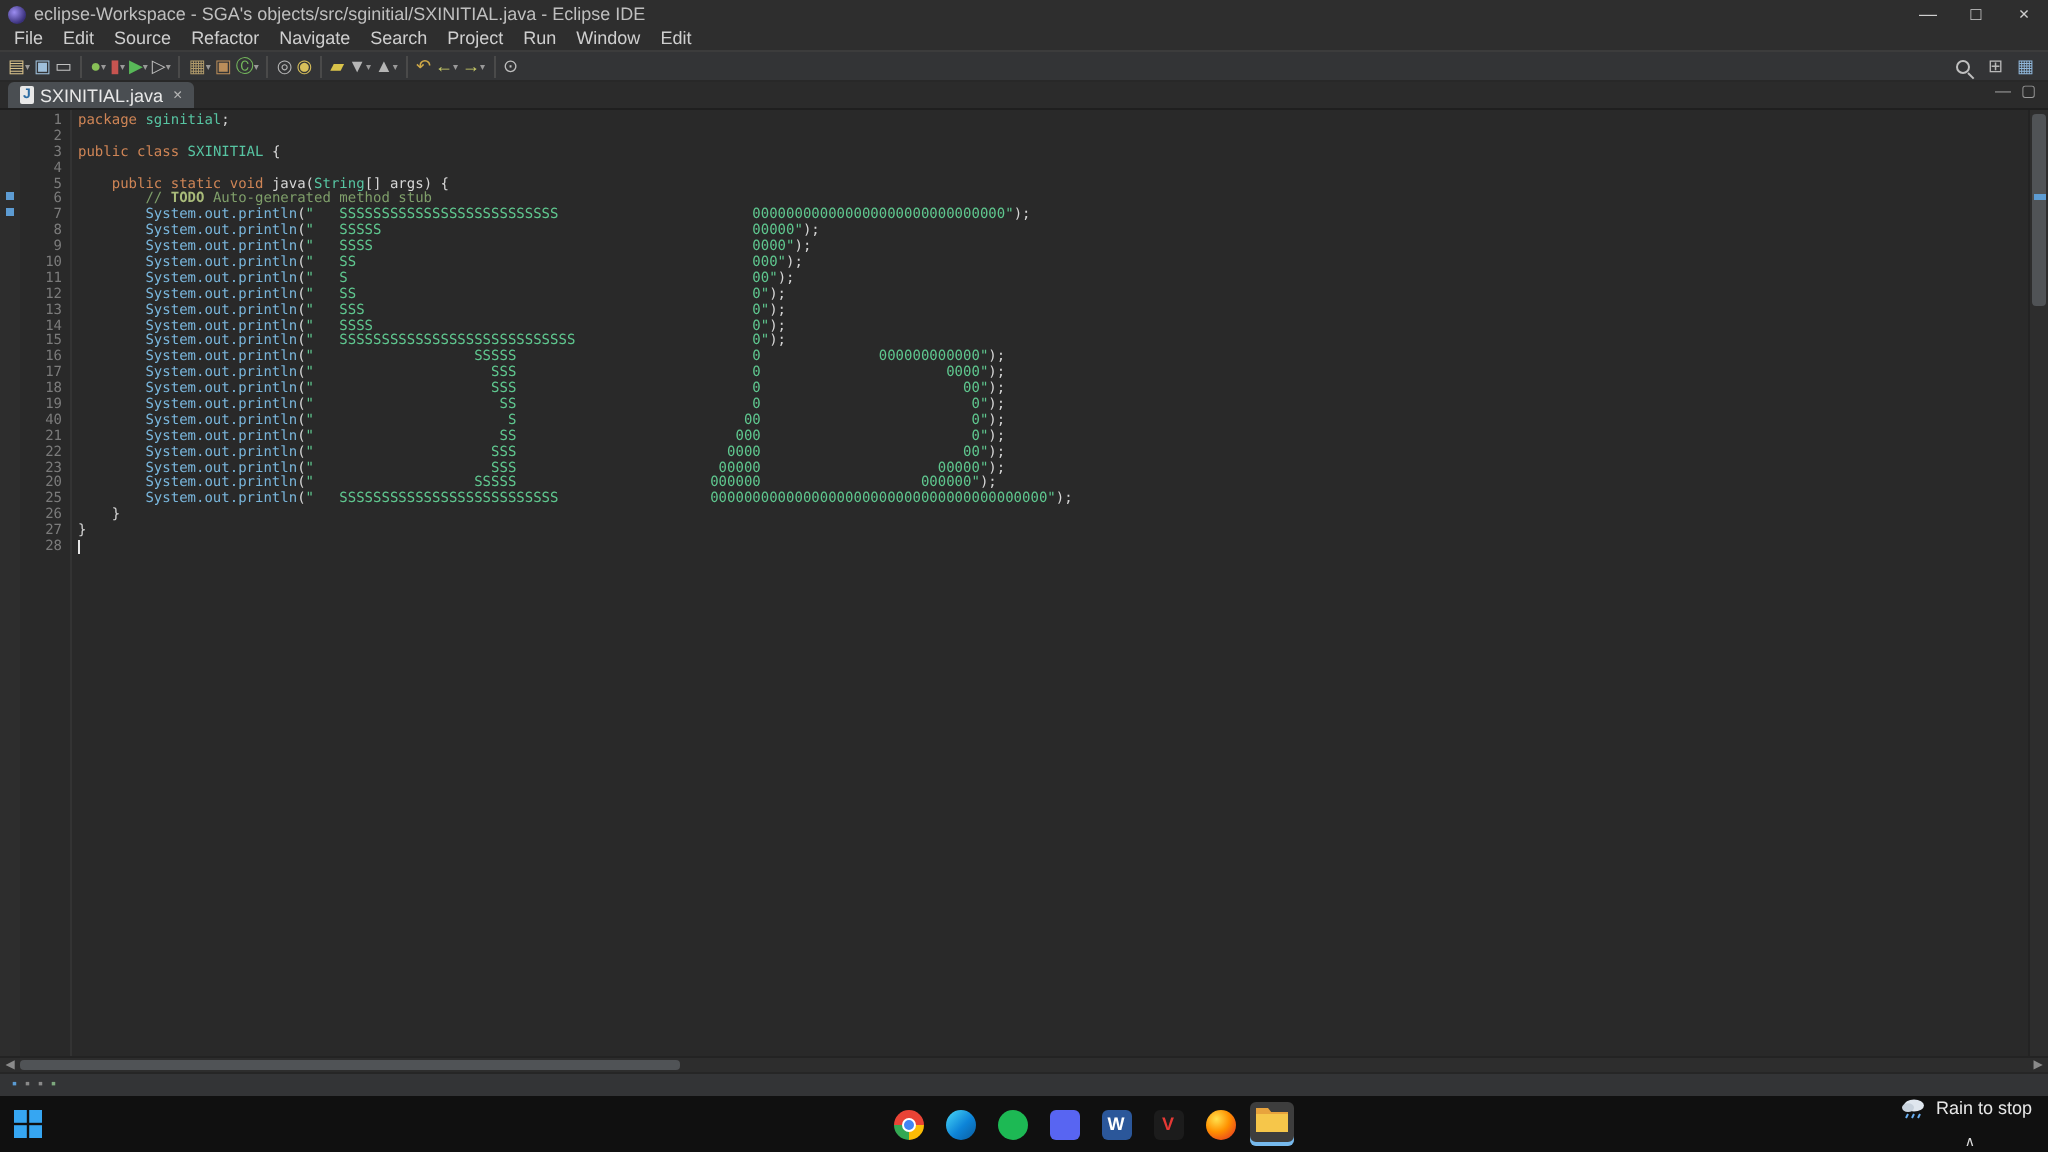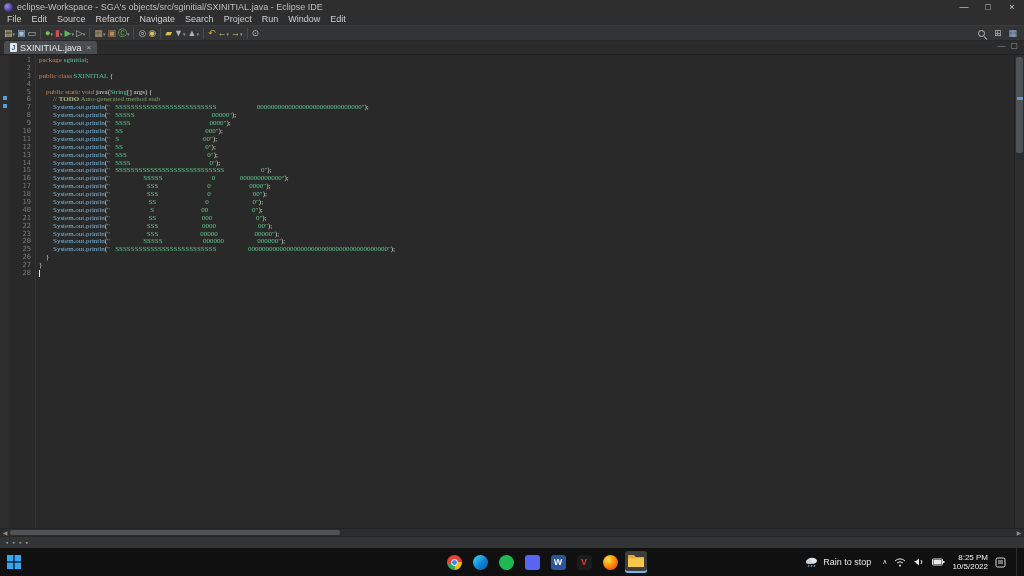--- a/index.html
+++ b/index.html
@@ -38,21 +38,21 @@
   .tab-controls { margin-left:auto; display:flex; gap:5px; padding:0 6px 2px 0; color:#9a9a9a; font-size:8px; }
 
   
   .editor { flex:1 1 auto; display:flex; background:#292929; overflow:hidden; }
   .ruler { flex:0 0 10px; background:#2d2d2d; position:relative; }
   .marker { position:absolute; left:3px; width:4px; height:4px; background:#5d9cd3; }
   .m1 { top:41px; } .m2 { top:49px; }
   .gutter { flex:0 0 26px; padding:2px 4px 0 0; text-align:right; color:#7b7b7b; font:7px/7.9px "DejaVu Sans Mono",monospace; border-right:1px solid #333; }
   .gutter div { height:7.9px; }
   .code { flex:1 1 auto; padding:2px 0 0 3px; font:7px/7.9px "DejaVu Sans Mono",monospace; color:#d6d6d6; overflow:hidden; }
-  .code-line { height:7.9px; white-space:pre;font-family:Liberation Serif, serif; }
+  .code-line { height:7.9px; white-space:pre; }
   .tok-kw{color:#cf8556} .tok-type{color:#57c4a2} .tok-sys{color:#79b6dc}
   .tok-str{color:#5fc78f} .tok-comment{color:#7f9f6a} .tok-todo{color:#a9bb7a;font-weight:bold} .tok-plain{color:#d6d6d6}
   .caret { display:inline-block; width:1px; height:7px; background:#e6e6e6; vertical-align:top; }
   .vscroll { flex:0 0 10px; background:#2d2d2d; border-left:1px solid #232323; position:relative; }
   .vthumb { position:absolute; top:2px; left:1px; right:1px; height:96px; background:#505356; border-radius:2px; }
   .ov-marker { position:absolute; top:42px; left:2px; width:6px; height:3px; background:#5d9cd3; }
 
   
   .hscroll { flex:0 0 8px; background:#2d2d2d; border-top:1px solid #232323; display:flex; align-items:center; }
   .harrow { color:#8a8a8a; font-size:6px; width:10px; text-align:center; }
@@ -75,21 +75,21 @@
   .tb-apps { position:absolute; left:443px; top:3px; display:flex; gap:4px; }
   .tb-app { width:22px; height:22px; display:flex; align-items:center; justify-content:center; border-radius:3px; }
   .tb-app.active { background:#3d3d3d; box-shadow:inset 0 -2px 0 #76b9ed; }
   .chrome-outer { width:15px; height:15px; border-radius:50%; display:flex; align-items:center; justify-content:center;
     background:conic-gradient(#ea4335 0 90deg,#fbbc05 90deg 180deg,#34a853 180deg 270deg,#ea4335 270deg 360deg); }
   .chrome-inner { width:7px; height:7px; border-radius:50%; background:#4285f4; border:1px solid #fff; }
   .edge-ball { width:15px; height:15px; border-radius:50%; background:linear-gradient(135deg,#49d9f8,#0d84d8 55%,#0a5c9e); }
   .ff-ball { width:15px; height:15px; border-radius:50%; background:radial-gradient(circle at 35% 30%,#ffe14d,#ff9100 45%,#e8431f 85%); }
   .app-circle { width:15px; height:15px; border-radius:50%; }
   .app-square { width:15px; height:15px; border-radius:3px; color:#fff; font-size:9px; font-weight:bold; display:flex; align-items:center; justify-content:center; }
-  .tray { position:absolute; right:4px; top:0; height:100%; display:flex; align-items:center; gap:7px; }
+  .tray { position:absolute; right:4px; top:0; height:100%; display:flex; align-items:center; gap:7px;flex-direction:column; }
   .weather { display:flex; align-items:center; gap:4px; color:#e8e8e8; font-size:9px; padding-right:4px; }
   .chev { color:#dcdcdc; font-size:7px; }
   .tray-icon { display:flex; }
   .clock { text-align:right; color:#f0f0f0; font-size:8px; line-height:9.5px; }
   .show-desktop { width:4px; height:100%; border-left:1px solid #2c2c2c; margin-left:3px; }
 </style>
 </head>
 <body>
 
 <div class="app">

